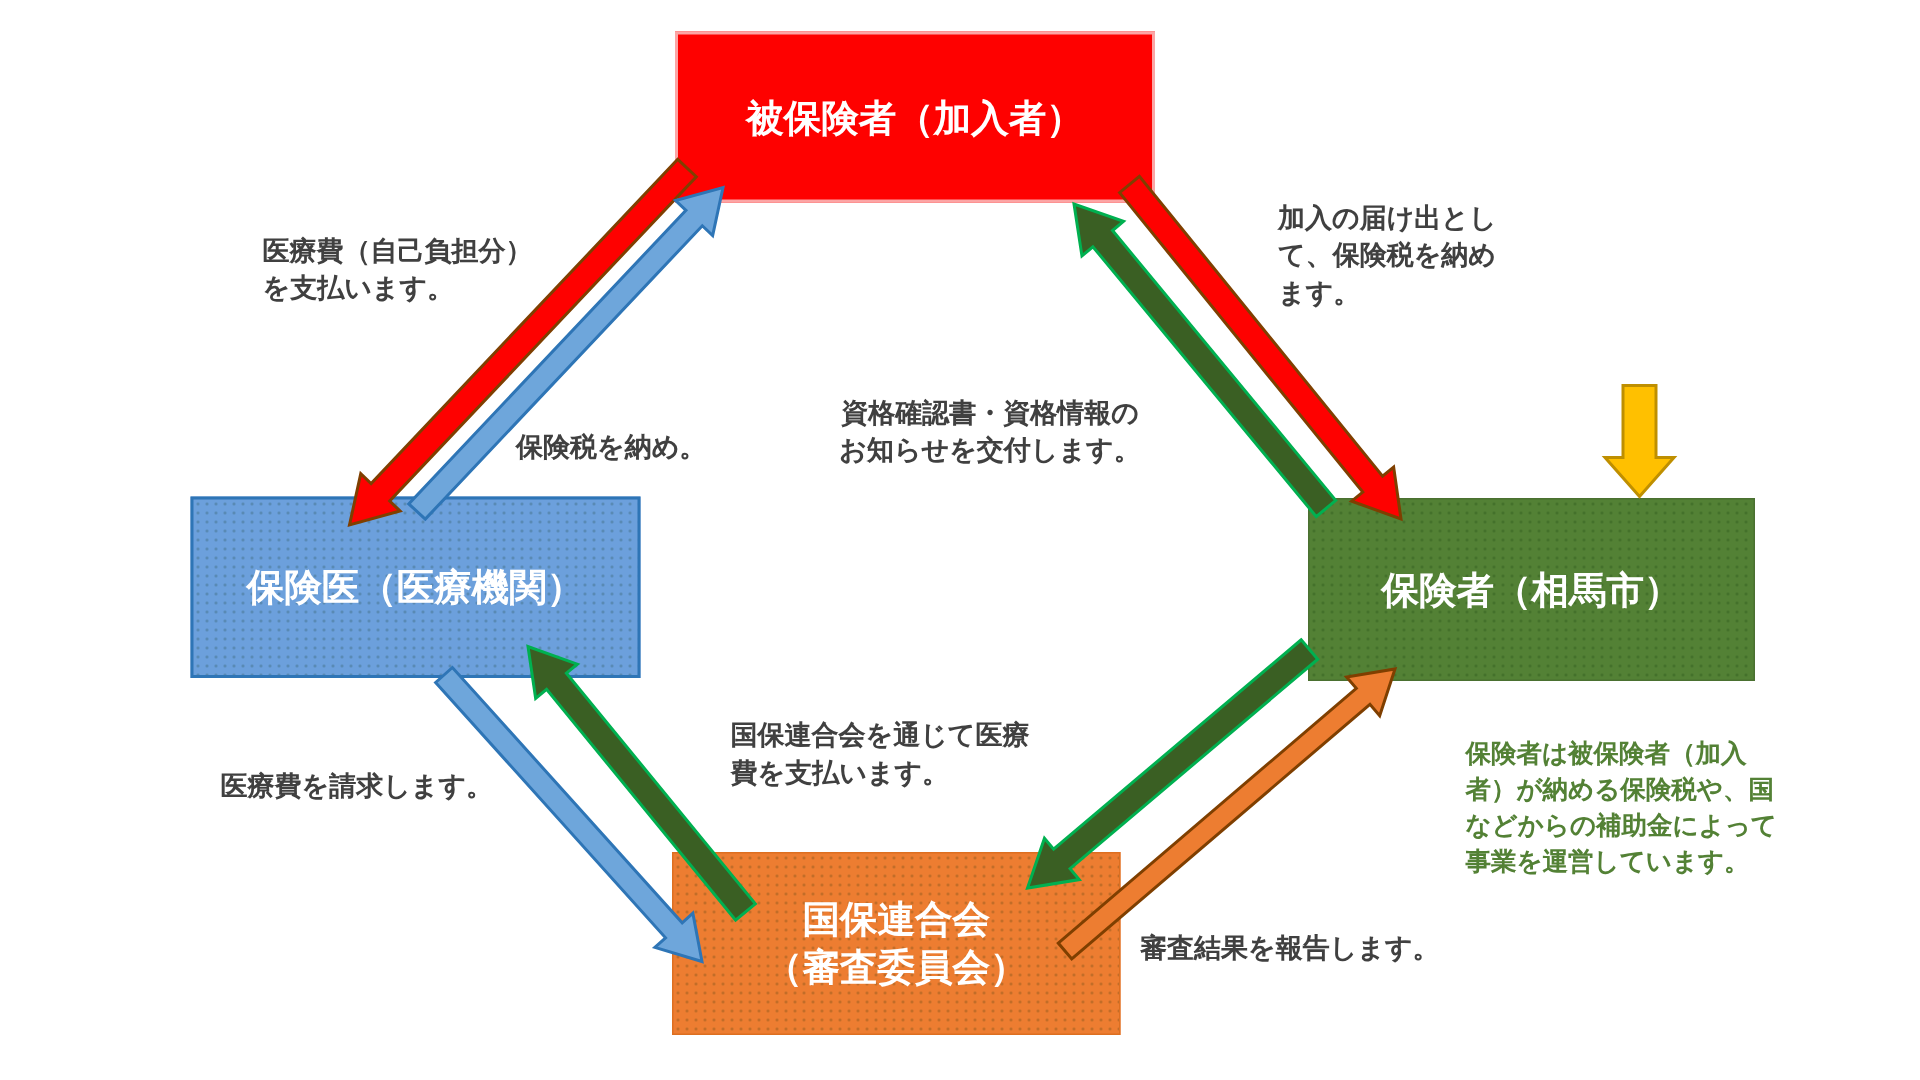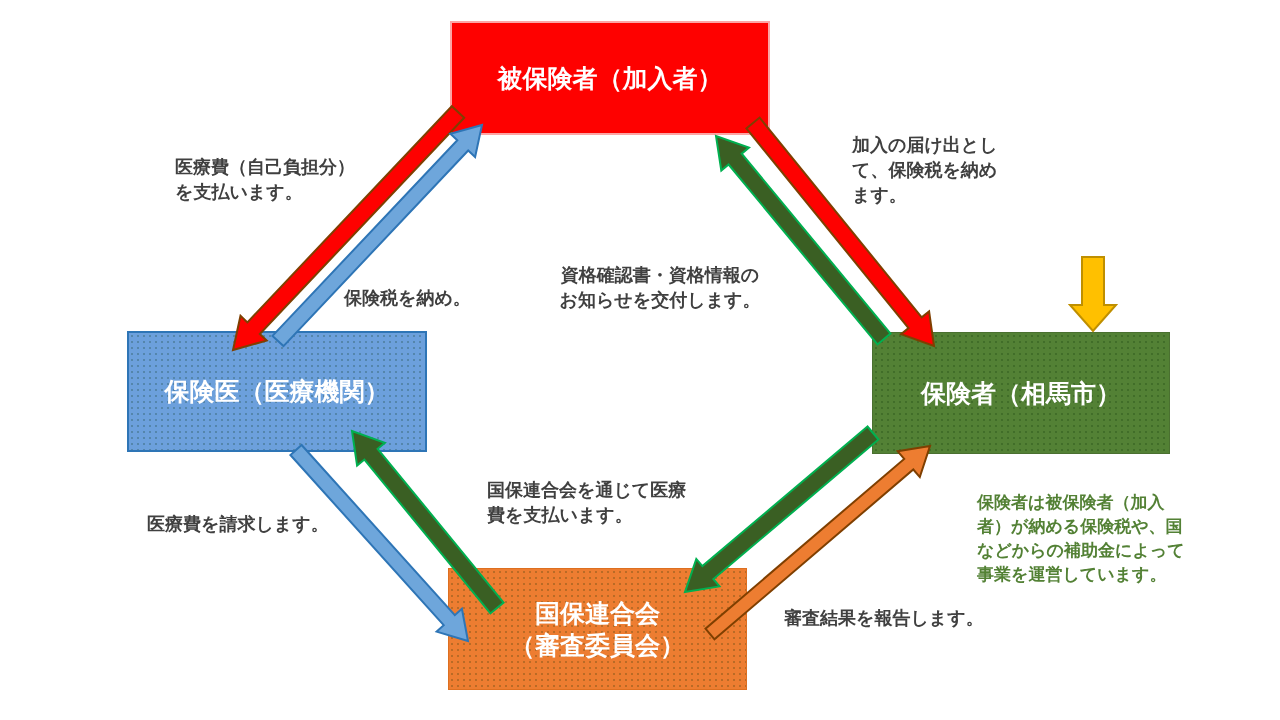--- a/index.html
+++ b/index.html
@@ -28,21 +28,21 @@
   .lbl {
     position:absolute; font-weight:bold; color:#404040; font-size:18px;
     line-height:1.4; white-space:pre-line; z-index:3;
   }
   #lbl-pay-medical { left:175px; top:155px; }
   #lbl-treatment   { left:344px; top:286px; }
   #lbl-certificate { left:538px; top:219px; width:244px; text-align:center;margin-top:44px; }
   #lbl-tax         { left:852px; top:133px; }
   #lbl-claim       { left:147px; top:512px; }
   #lbl-pay-via     { left:487px; top:478px; }
-  #lbl-report      { left:760px; top:606px;margin-left:24px; }
+  #lbl-report      { left:760px; top:620px; }
   #lbl-operation   { left:977px; top:463px; font-size:17px; line-height:1.42;margin-top:28px; }
 </style>
 </head>
 <body>
 
 <div id="canvas">
 
   <div class="box" id="box-insured">被保険者（加入者）</div>
 
   <div class="box dotted" id="box-doctor">保険医（医療機関）</div>

